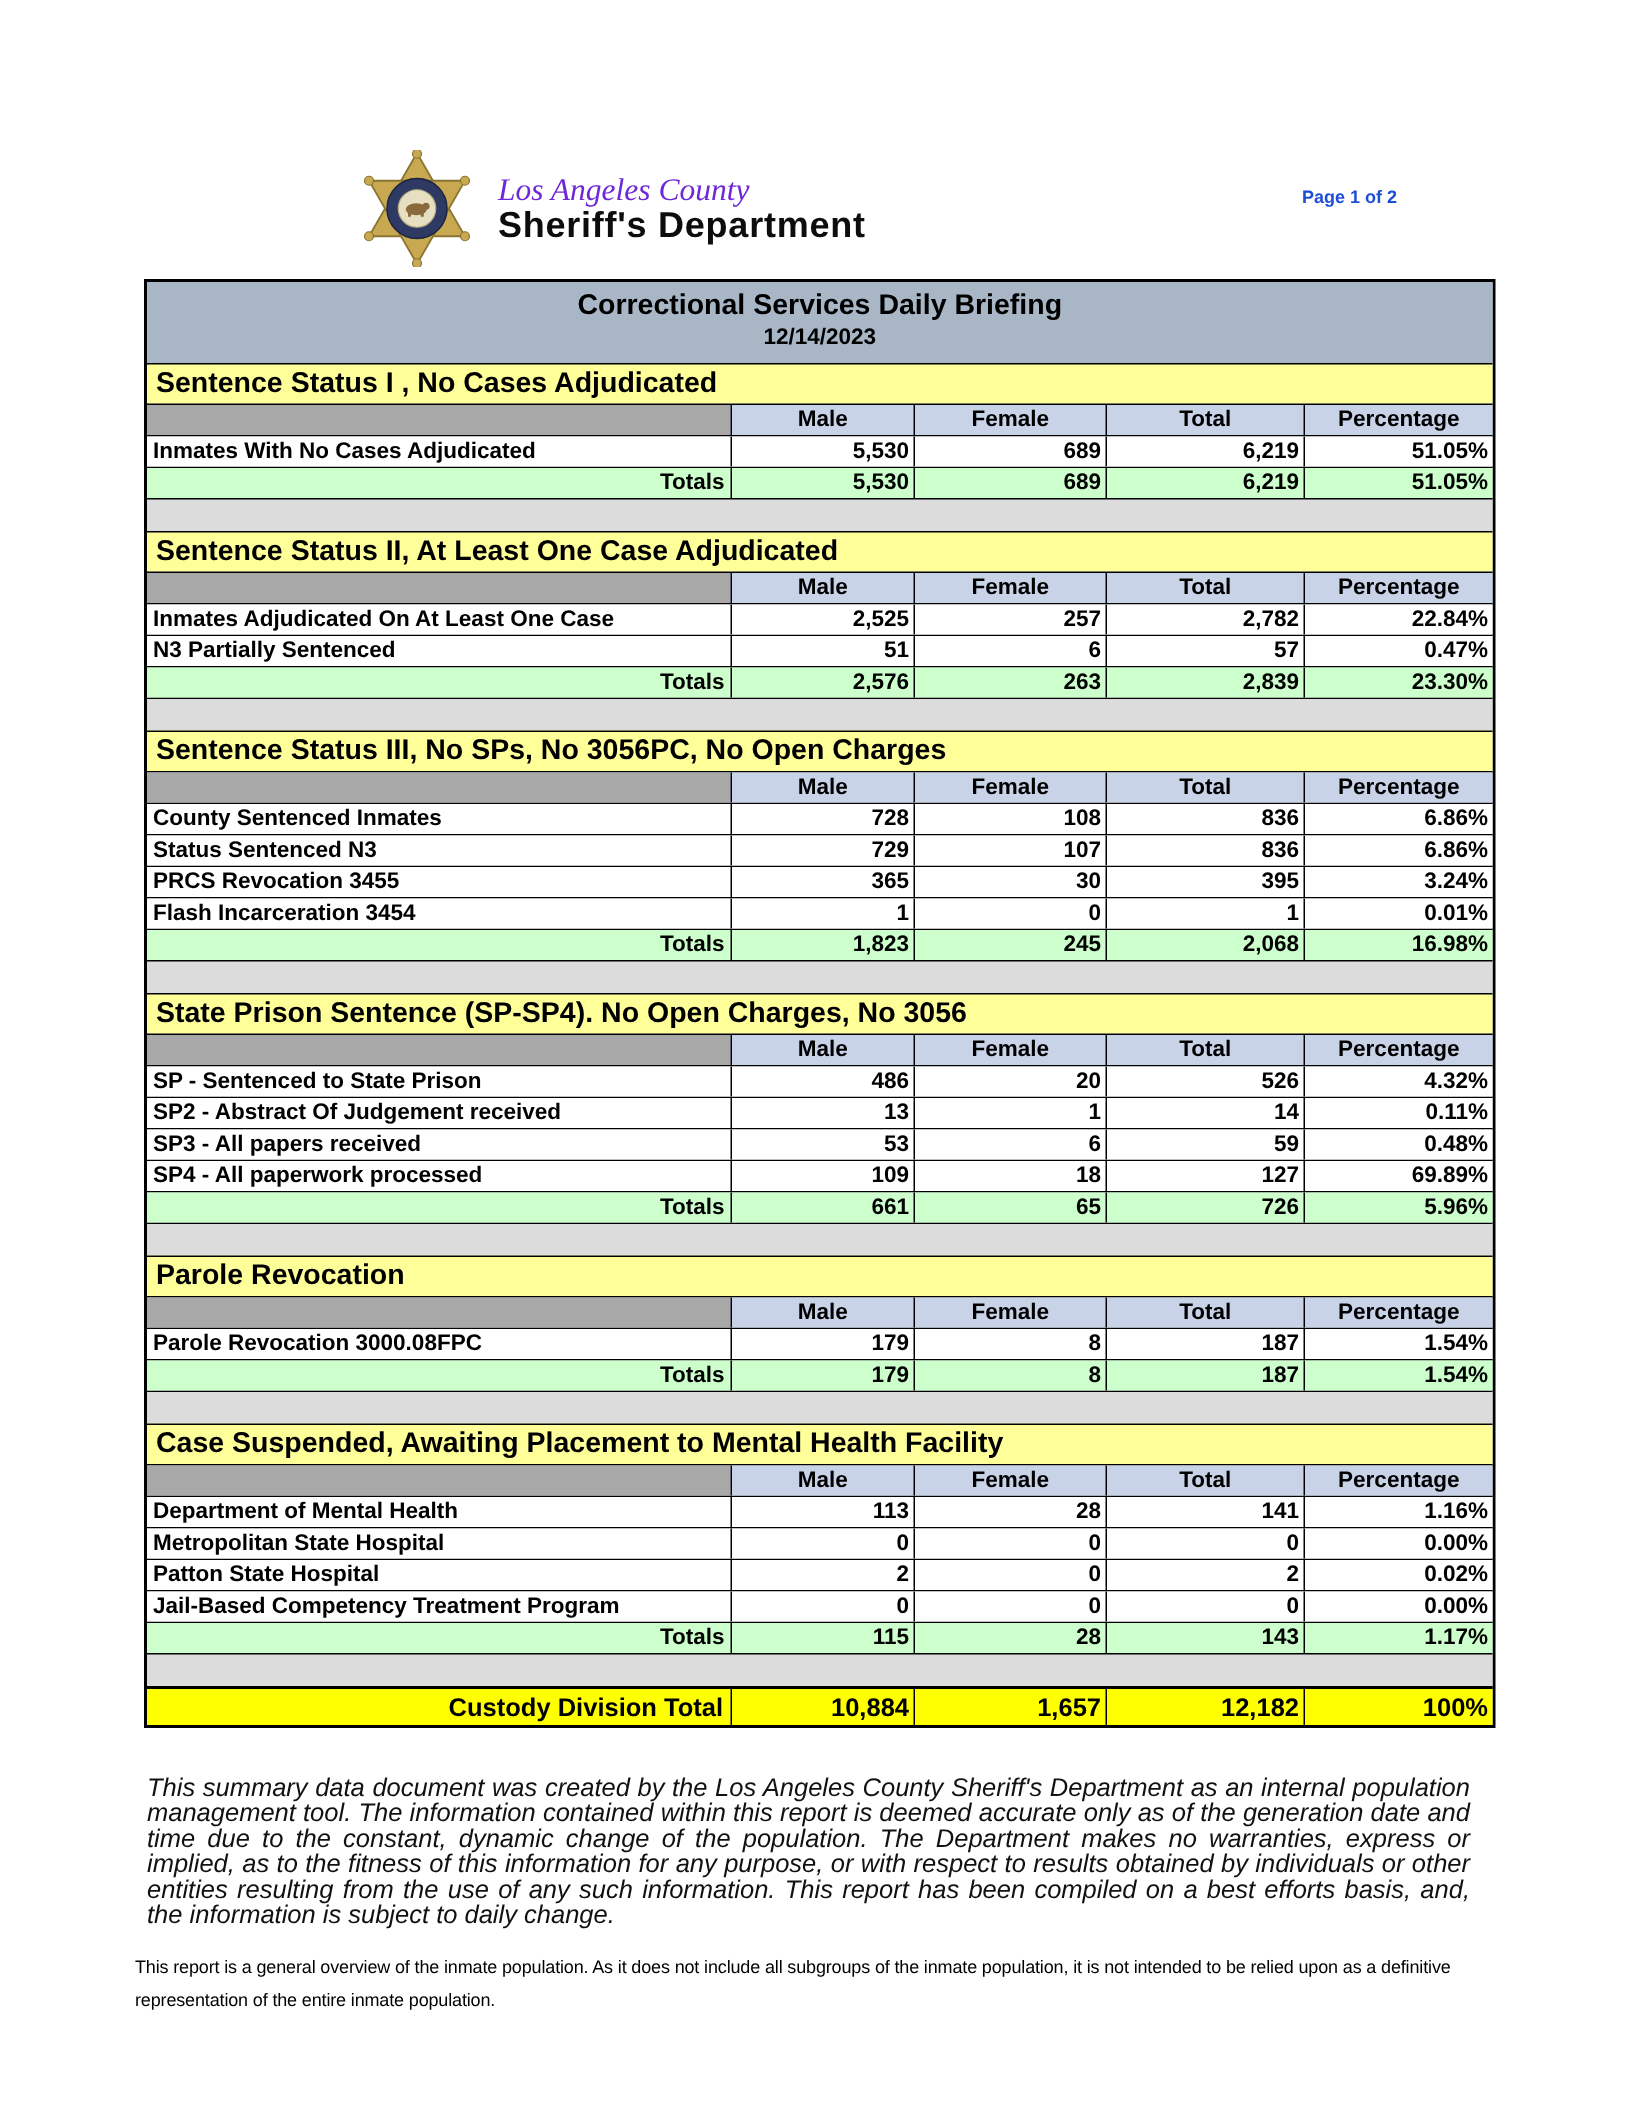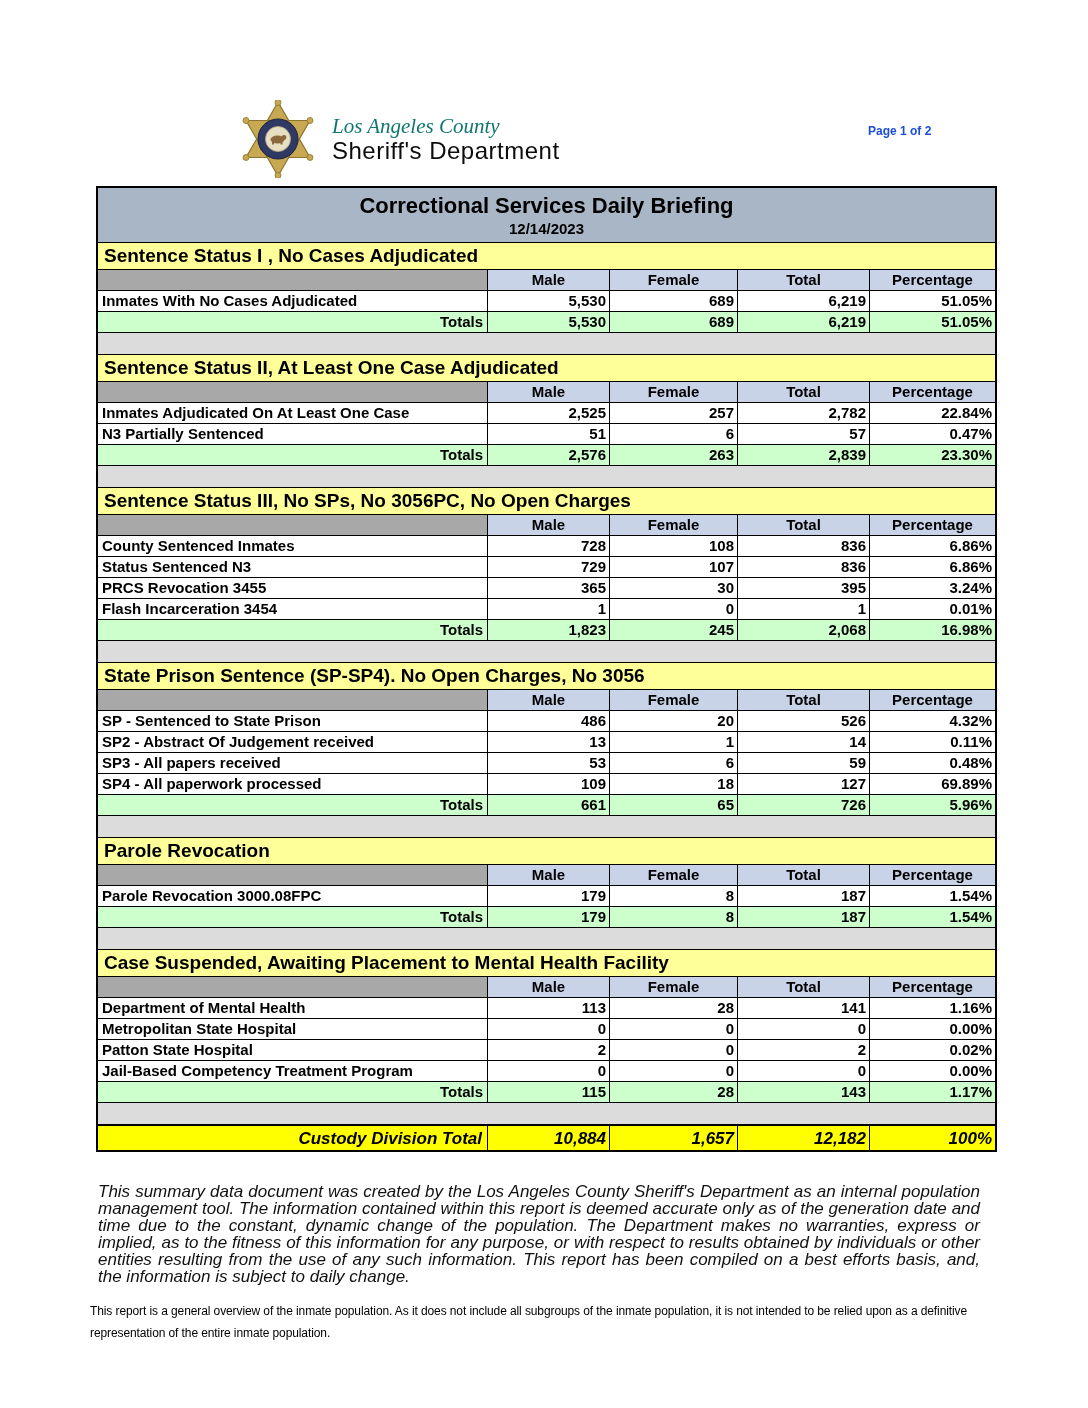--- a/index.html
+++ b/index.html
@@ -2,44 +2,44 @@
 <html><head>
 <meta charset="utf-8">
 <style>
   * { margin:0; padding:0; box-sizing:border-box; }
   body { background:#ffffff; font-family:"Liberation Sans", sans-serif; }
   .page { position:relative; width:1088px; height:1408px; background:#ffffff; overflow:hidden; }
 
   
   .brand { position:absolute; left:232px; top:100px; display:flex; align-items:center; }
   .brand-text { margin-left:8px; }
-  .brand-line1 { font-family:"Liberation Serif", serif; font-style:italic; font-size:21px; color:#0f766e; }
-  .brand-line2 { font-family:"Liberation Sans", sans-serif; font-weight:normal; font-size:24px; letter-spacing:0.5px; color:#0d0d0d; margin-top:-2px; }
+  .brand-line1 { font-family:"Liberation Serif", serif; font-style:italic; font-size:21px; color:#6d28d9; }
+  .brand-line2 { font-family:"Liberation Sans", sans-serif; font-weight:bold; font-size:24px; letter-spacing:0.5px; color:#0d0d0d; margin-top:-2px; }
   .page-num { position:absolute; left:868px; top:124px; font-size:12px; font-weight:bold; color:#1d4ed8; }
 
   
   .tbl { position:absolute; left:96px; top:186px; width:901px; border:2px solid #000; font-weight:bold; color:#000; }
   .row { display:flex; border-top:1px solid #000; }
   .row.first { border-top:none; }
   .titlebar { display:block; height:54px; background:#a8b6c6; text-align:center; }
-  .titlebar .rpt-title { font-size:22px; padding-top:5px;text-align:center; }
+  .titlebar .rpt-title { font-size:19px; padding-top:5px;text-align:center; }
   .titlebar .rpt-date { font-size:15px; margin-top:1px; }
   .sec { height:27px; line-height:26px; background:#ffff9a;text-align:center; }
   .sec-t { font-size:19px; padding-left:6px; white-space:nowrap; }
   .ch, .dr, .tr { height:21px; line-height:20px; font-size:15px; }
   .sep { height:22px; background:#dcdcdc; }
   .c { overflow:hidden; white-space:nowrap; }
   .lab { width:389px; padding-left:4px; text-align:left; background:#ffffff; }
   .v { border-left:1px solid #000; text-align:right; padding-right:3px; background:#ffffff; }
   .v.m { width:122px; } .v.f { width:128px; } .v.t { width:132px; } .v.p { flex:1; }
   .ch .lab { background:#a8a8a8; }
   .ch .v { background:#c9d3e8; text-align:center; padding-right:0; }
   .tr .lab, .tr .v { background:#ccffcc; }
   .tr .lab { text-align:right; padding-right:4px; }
-  .grand { height:26px; line-height:25px; border-top:2px solid #000; font-size:17px;font-style:italic; }
+  .grand { height:26px; line-height:25px; border-top:2px solid #000; font-size:17px; }
   .grand .lab, .grand .v { background:#ffff00; }
   .grand .lab { text-align:right; padding-right:5px; }
 
   
   .disclaimer { position:absolute; left:98px; top:1183px; width:882px; font-style:italic; font-size:17px; line-height:17px; text-align:justify; color:#111; }
   .note { position:absolute; left:90px; top:1300px; width:902px; font-size:12px; line-height:22px; letter-spacing:-0.1px; color:#000; }
 
   
   .badge-svg { display:block; }
 </style>

